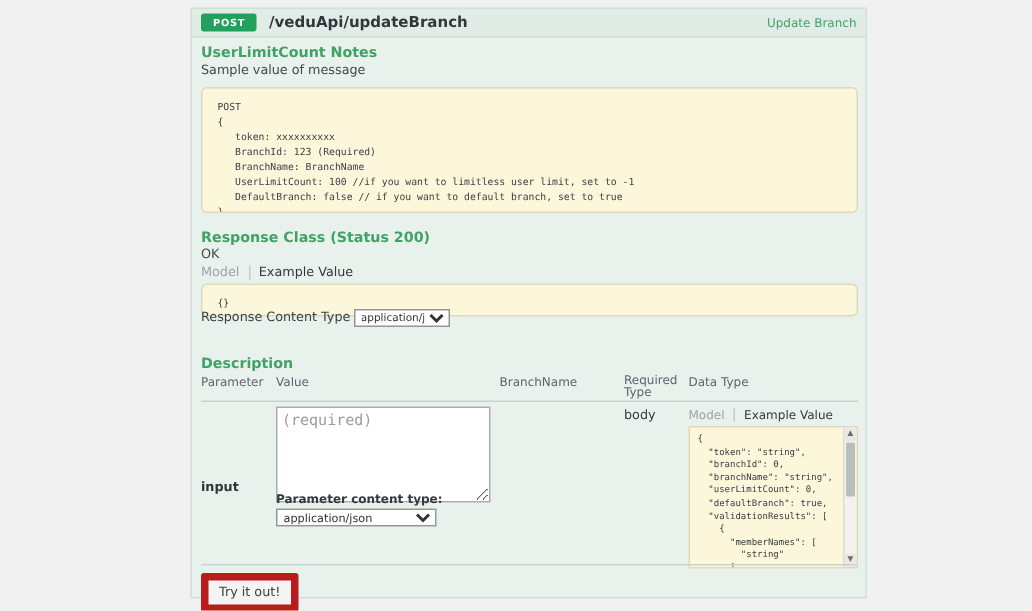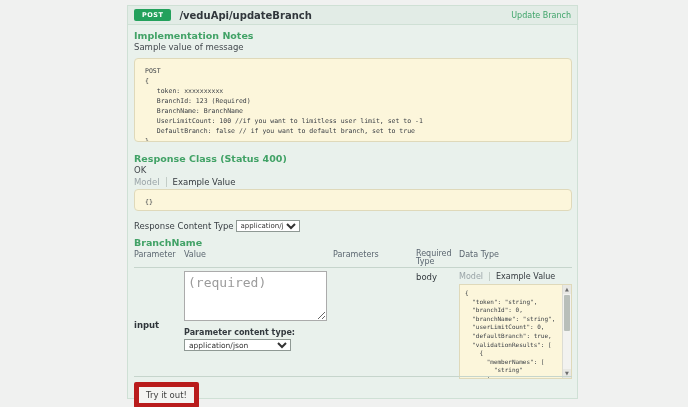--- a/index.html
+++ b/index.html
@@ -43,37 +43,37 @@
     white-space: pre; overflow: hidden; padding: 7px 10px;
   }
   .code1 { top: 52px; height: 84px; }
   .code2 { top: 183px; height: 22px; padding-top: 7px; }
   
   .tabs { position: absolute; font-size: 8.5px; display: flex; align-items: center; }
   .tabs-resp { left: 6px; top: 171px; }
   .tab-muted { color: #9aa4a8; padding-right: 6px; border-right: 1px solid #c3cdc7; margin-right: 6px; cursor: pointer; }
   .tab-active { color: #33393e; cursor: pointer; }
   
-  .rct { position: absolute; left: 6px; top: 214px; display: flex; align-items: center; gap: 2px; font-size: 8.5px; color: #3b4146; }
+  .rct { position: absolute; left: 6px; top: 200px; display: flex; align-items: center; gap: 2px; font-size: 8.5px; color: #3b4146; }
   select {
     font-family: "DejaVu Sans", sans-serif; font-size: 7px;
     height: 12px; border: 1px solid #8f9994; background: #fff; color: #333;
   }
   .rct select { width: 64px; }
   
   .col-head { position: absolute; top: 244px; font-size: 8px; color: #5b6670; }
   .ch-param { left: 6px; } .ch-value { left: 56px; } .ch-desc { left: 205px; }
   .ch-ptype { left: 288px; width: 44px; line-height: 8px; } .ch-dtype { left: 331px; }
   .hline { position: absolute; left: 6px; width: 438px; border-top: 1px solid #c6d5cc; }
   .line-head { top: 261px; } .line-row { top: 370px; }
   .param-name { position: absolute; left: 6px; top: 266px; font-size: 8.5px; font-weight: bold; color: #2f353a; margin-top: 48px; }
   .value-ta {
-    position: absolute; left: 56px; top: 265px; width: 143px; height: 50px;
+    position: absolute; left: 56px; top: 265px; width: 143px; height: 64px;
     border: 1px solid #ababab; background: #fff; resize: both;
-    font-family: "DejaVu Sans Mono", "Liberation Mono", monospace; font-size: 13px; padding: 3px;
+    font-family: "DejaVu Sans Mono", "Liberation Mono", monospace; font-size: 10px; padding: 3px;
   }
   .value-ta::placeholder { color: #9b9b9b; opacity: 1; }
   .desc-cell { position: absolute; left: 205px; top: 266px; width: 80px; height: 10px; }
   .ptype-body { position: absolute; left: 288px; top: 266px; font-size: 8.5px; color: #33393e; }
   .tabs-dtype { left: 331px; top: 266px; font-size: 8px; }
   .dcode {
     position: absolute; left: 331px; top: 278px; width: 113px; height: 95px;
     background: var(--code_bg, #fcf6db); border: 1px solid var(--code_border, #dfd9ba);
     overflow: hidden;
   }
@@ -100,54 +100,54 @@
 <body>
 
 <div class="panel">
 
   <div class="op-header">
     <span class="badge">POST</span>
     <span class="path">/veduApi/updateBranch</span>
     <a class="action-link">Update Branch</a>
   </div>
 
-  <div class="h-green" style="top:24px">Implementation Notes</div>
+  <div class="h-green" style="top:24px">UserLimitCount Notes</div>
   <div class="txt" style="top:36px">Sample value of message</div>
 
   <div class="snippet code1">POST
 {
    token: xxxxxxxxxx
    BranchId: 123 (Required)
    BranchName: BranchName
    UserLimitCount: 100 //if you want to limitless user limit, set to -1
    DefaultBranch: false // if you want to default branch, set to true
 }</div>
 
-  <div class="h-green" style="top:147px">Response Class (Status 400)</div>
+  <div class="h-green" style="top:147px">Response Class (Status 200)</div>
   <div class="txt" style="top:159px">OK</div>
 
   <div class="tabs tabs-resp">
     <span class="tab-muted">Model</span>
     <span class="tab-active">Example Value</span>
   </div>
 
   <div class="snippet code2">{}</div>
 
   <div class="rct">
     <span>Response Content Type</span>
     <select>
       <option>application/json</option>
     </select>
   </div>
 
-  <div class="h-green" style="top:231px">BranchName</div>
+  <div class="h-green" style="top:231px">Description</div>
 
   <div class="col-head ch-param">Parameter</div>
   <div class="col-head ch-value">Value</div>
-  <div class="col-head ch-desc">Parameters</div>
+  <div class="col-head ch-desc">BranchName</div>
   <div class="col-head ch-ptype">Required Type</div>
   <div class="col-head ch-dtype">Data Type</div>
   <div class="hline line-head"></div>
 
   <div class="param-name">input</div>
   <textarea class="value-ta" placeholder="(required)" style=""></textarea>
   <div class="desc-cell"></div>
   <div class="ptype-body">body</div>
 
   <div class="tabs tabs-dtype">

